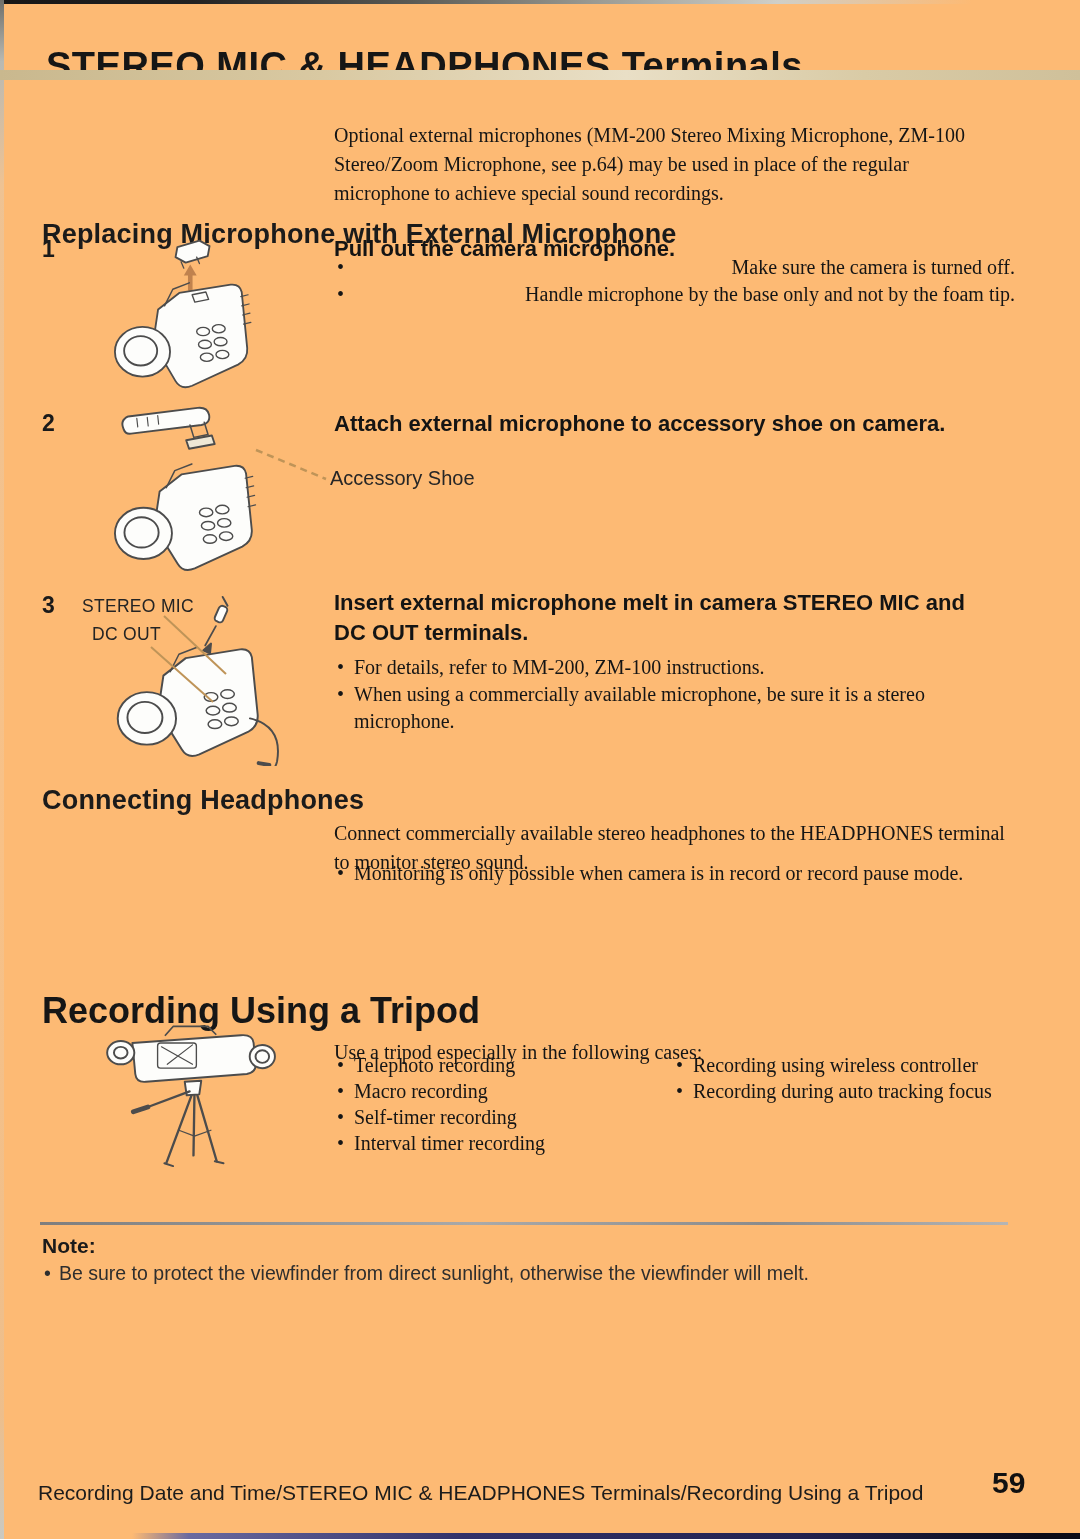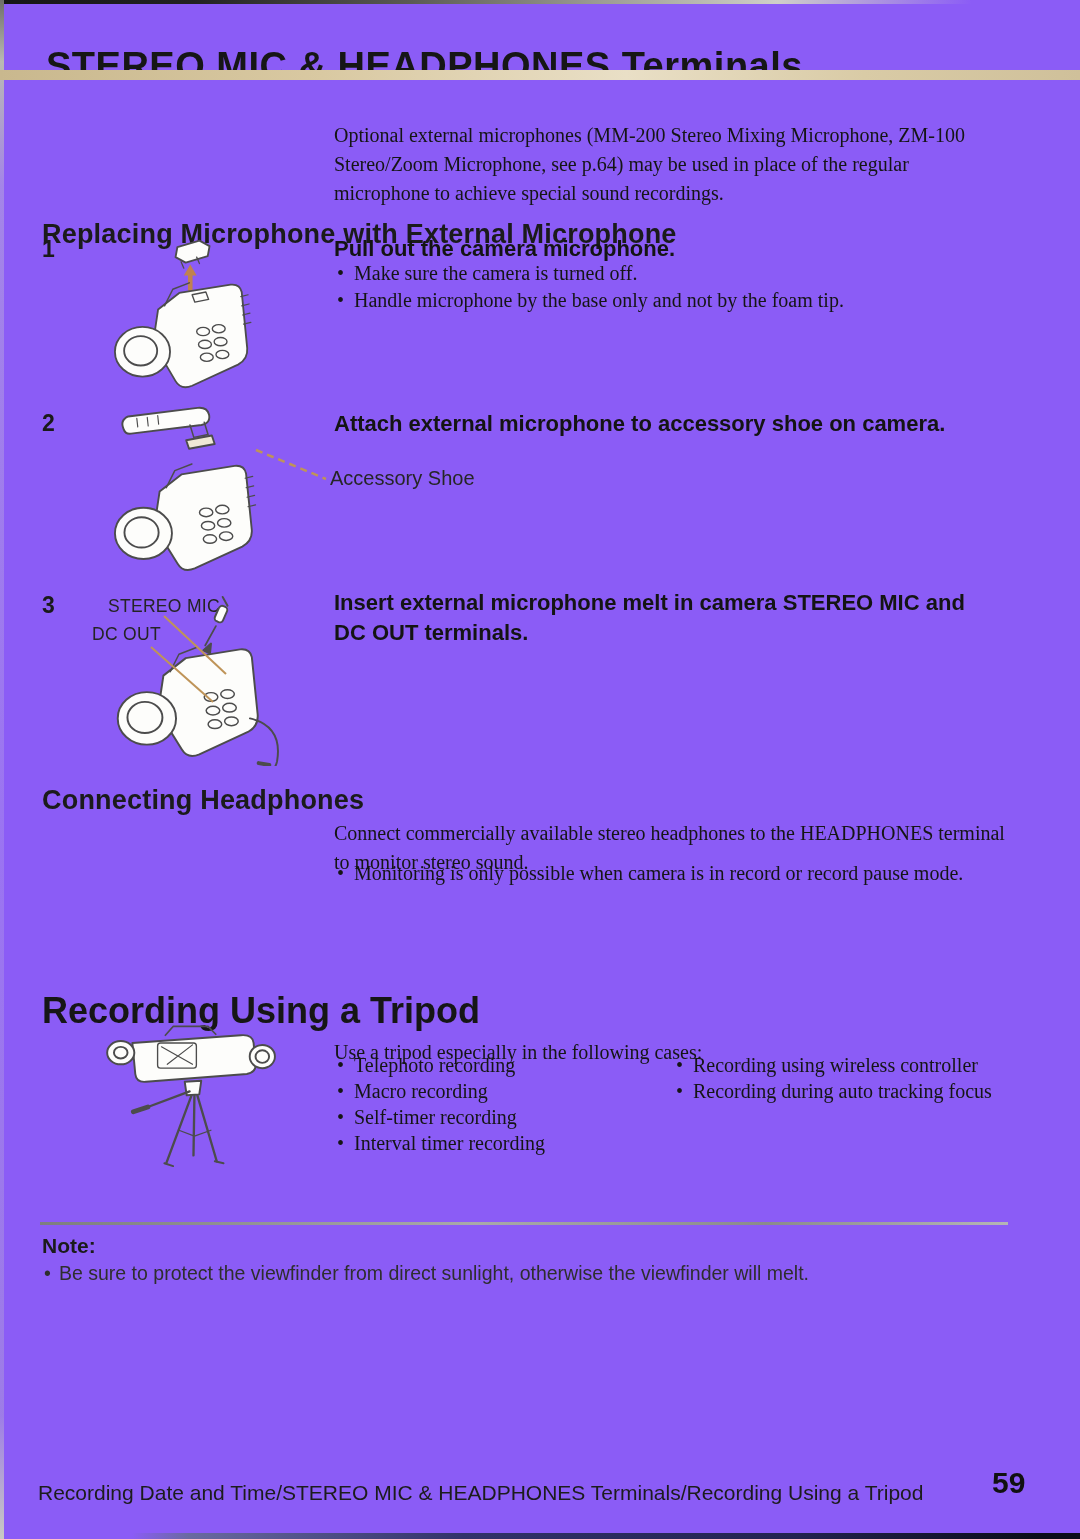--- a/index.html
+++ b/index.html
@@ -1,18 +1,18 @@
 <!DOCTYPE html>
 <html style="--accent_tan: #d9c9a2; --leader: #bf9458; --arrow: #c0824e; --navy: #32326a; --ink: #1a1a1a; --gray_rule: #919191;"><head>
 <meta charset="utf-8">
 <style>
   html,body{margin:0;padding:0;background:#e9e9e7;}
   .page{
     position:relative; width:1080px; height:1539px; margin:0 auto;
-    background:#8b5cf6; overflow:hidden;
+    background:#fdba74; overflow:hidden;
     font-family:"Liberation Sans", sans-serif; color:#1a1a1a;
   }
   
   .top-edge{position:absolute;left:0;top:0;width:100%;height:4px;
     background:linear-gradient(to right,#161616 0%,#222 18%,#5a5a54 38%,#9a9a92 55%,#cfcfc8 72%,rgba(240,240,236,0) 90%);}
   .left-edge{position:absolute;left:0;top:0;width:4px;height:100%;
     background:linear-gradient(to bottom,#6f6f6a 0%,#b9b9b2 4%,rgba(210,210,205,.35) 12%,rgba(225,225,220,.18) 55%,rgba(200,200,195,.3) 92%,#c9c9c2 100%);}
   .bottom-bar{position:absolute;left:132px;top:1533px;width:948px;height:6px;
     background:linear-gradient(to right,rgba(90,90,150,0) 0%,#6a6aa0 6%,var(--navy) 35%,#232350 70%,#0c0c18 96%);}
   
@@ -74,21 +74,21 @@
           <ellipse cx="129" cy="101" rx="7" ry="4.5"></ellipse>
         <ellipse cx="114" cy="118" rx="7" ry="4.5"></ellipse>
           <ellipse cx="131" cy="115" rx="7" ry="4.5"></ellipse>
         <ellipse cx="116" cy="132" rx="7" ry="4.5"></ellipse>
           <ellipse cx="133" cy="129" rx="7" ry="4.5"></ellipse>
       </g>
       <path d="M153,66 l8,-2 M154,76 l8,-2 M155,86 l8,-2 M156,96 l8,-2" stroke-width="1.3"></path>
     </svg>
   </div>
   <div class="instr" style="top:234px;width:700px;">Pull out the camera microphone.</div>
-  <div class="bullets serif" style="top:260px;width:678px;">
+  <div class="bullets serif" style="top:254px;width:678px;text-align:right;">
     <div class="bullet">Make sure the camera is turned off.</div>
     <div class="bullet">Handle microphone by the base only and not by the foam tip.</div>
   </div>
 
   <div class="step-num" style="top:410px;">2</div>
   <div class="illus" style="left:95px;top:406px;">
     <svg width="190" height="172" viewBox="0 0 200 181" fill="none" stroke="#4c4c4c" stroke-width="2" stroke-linecap="round" stroke-linejoin="round">
       <path d="M30,24 Q26,15 35,11 L108,2 Q118,1 120,9 Q122,18 112,20 L38,29 Q32,30 30,24 Z" fill="#fdfdfb"></path>
       <path d="M44,13 l1,9 M55,12 l1,9 M66,10 l1,9" stroke-width="1.2"></path>
       <path d="M100,20 l4,13 l15,-3 l-4,-13" stroke-width="1.6"></path>
@@ -105,21 +105,21 @@
         <ellipse cx="121" cy="140" rx="7" ry="4.5"></ellipse>
           <ellipse cx="138" cy="137" rx="7" ry="4.5"></ellipse>
       </g>
       <path d="M158,76 l8,-2 M159,86 l8,-2 M160,96 l8,-2 M161,106 l8,-2" stroke-width="1.3"></path>
     </svg>
   </div>
   <div class="instr" style="top:409px;width:710px;">Attach external microphone to accessory shoe on camera.</div>
   <div class="callout" style="left:330px;top:467px;">Accessory Shoe</div>
 
   <div class="step-num" style="top:592px;">3</div>
-  <div class="mini-label" style="left:82px;top:596px;margin-left:26px;">STEREO MIC</div>
+  <div class="mini-label" style="left:82px;top:596px;">STEREO MIC</div>
   <div class="mini-label" style="left:92px;top:624px;">DC OUT</div>
   <div class="illus" style="left:102px;top:594px;">
     <svg width="185" height="172" viewBox="0 0 190 177" fill="none" stroke="#4c4c4c" stroke-width="2" stroke-linecap="round" stroke-linejoin="round">
       <path d="M124,3 l5,9" stroke-width="2"></path>
       <rect x="118" y="12" width="9" height="17" rx="3.5" transform="rotate(24 122 20)" fill="#fdfdfb"></rect>
       <path d="M117,33 L106,53" stroke-width="1.8"></path>
       <path d="M104,58 l8,-7 l-1,10 z" fill="#4c4c4c"></path>
       <path d="M63,84 L86,66 L142,57 Q152,56 154,65 L160,124 Q161,136 150,142 L100,165 Q88,170 82,160 L62,128 Q58,116 60,104 Z" fill="#fdfdfb"></path>
       <path d="M70,80 L79,62 L97,55" stroke-width="1.6"></path>
       <ellipse cx="46" cy="128" rx="30" ry="27" fill="#fdfdfb"></ellipse>
@@ -130,20 +130,24 @@
         <ellipse cx="114" cy="120" rx="7" ry="4.5"></ellipse>
           <ellipse cx="131" cy="117" rx="7" ry="4.5"></ellipse>
         <ellipse cx="116" cy="134" rx="7" ry="4.5"></ellipse>
           <ellipse cx="133" cy="131" rx="7" ry="4.5"></ellipse>
       </g>
       <path d="M152,128 q34,8 28,44 q-3,14 -16,9" stroke-width="2"></path>
       <path d="M161,174 l11,2" stroke-width="4"></path>
     </svg>
   </div>
   <div class="instr" style="top:588px;width:655px;">Insert external microphone melt in camera STEREO MIC and DC OUT terminals.</div>
+  <div class="bullets serif" style="top:654px;width:690px;">
+    <div class="bullet">For details, refer to MM-200, ZM-100 instructions.</div>
+    <div class="bullet">When using a commercially available microphone, be sure it is a stereo microphone.</div>
+  </div>
 
   <h2 class="sec-h" style="left:42px;top:763px;">Connecting Headphones</h2>
   <p class="para serif" style="left:334px;top:799px;width:672px;">Connect commercially available stereo headphones to the HEADPHONES terminal to monitor stereo sound.</p>
   <div class="bullets serif" style="top:860px;width:677px;">
     <div class="bullet">Monitoring is only possible when camera is in record or record pause mode.</div>
   </div>
 
   <h2 class="big-h">Recording Using a Tripod</h2>
   <div class="illus" style="left:95px;top:1010px;">
     <svg width="195" height="160" viewBox="0 0 200 165" fill="none" stroke="#4c4c4c" stroke-width="2" stroke-linecap="round" stroke-linejoin="round">

